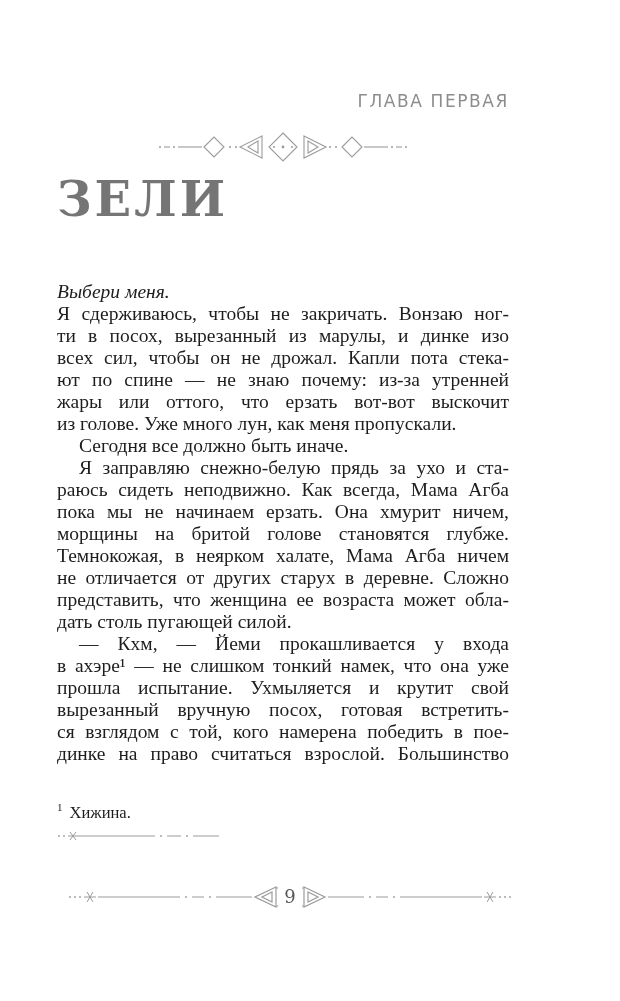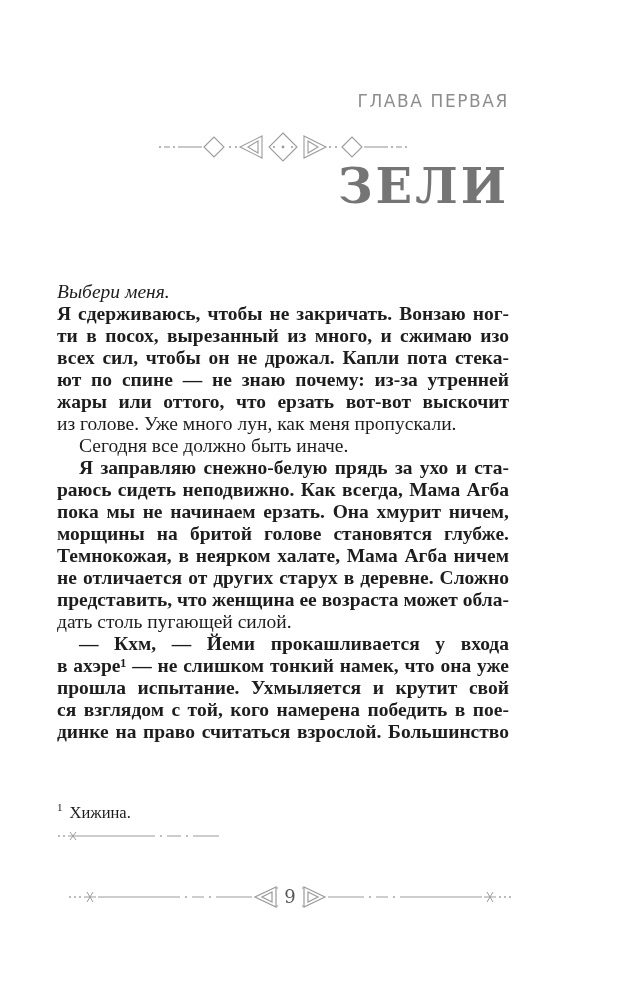--- a/index.html
+++ b/index.html
@@ -12,32 +12,32 @@
   }
   .chapter-label {
     position:absolute; top:91px; left:57px; width:452px;
     text-align:right;
     font-family:"DejaVu Sans", sans-serif;
     font-size:17px; letter-spacing:1.6px; font-weight:normal;
     color:var(--heading-gray,#8d8d8d);
   }
   .head-ornament { position:absolute; top:131px; left:57px; width:452px; text-align:center; }
   .chapter-title {
-    position:absolute; top:156px; left:57px; width:452px;
-    text-align:right;
+    position:absolute; top:169px; left:57px; width:452px;
+    text-align:left;
     font-family:"DejaVu Serif", serif; font-weight:bold;
     font-size:48px; letter-spacing:3px; line-height:60px;
     color:var(--title-gray,#757575);
   }
   .body-text {
     position:absolute; top:281px; left:57px; width:452px;
     font-size:19.5px; line-height:22px;
   }
   .line { white-space:nowrap; text-align:right; text-align-last:left; }
-  .line.just { text-align:justify; text-align-last:justify;font-weight:bold; }
+  .line.just { text-align:justify; text-align-last:justify; }
   .line.indent { padding-left:22px; }
   .line.italic { font-style:italic; }
   .footnote-sep { position:absolute; top:826px; left:57px; height:12px; }
   .footnote {
     position:absolute; top:796px; left:57px; width:452px;
     font-size:16.5px; line-height:22px;
   }
   .footnote sup { font-size:11px; vertical-align:super; margin-right:7px; font-weight:normal; }
   .page-footer {
     position:absolute; top:884px; left:62px; width:456px; height:26px;
@@ -86,37 +86,38 @@
         <circle cx="248" cy="16" r="1"></circle>
       </g>
     </svg>
   </div>
 
   <div class="chapter-title">ЗЕЛИ</div>
 
   <div class="body-text">
       <div class="line italic">Выбери меня.</div>
       <div class="line just">Я сдерживаюсь, чтобы не закричать. Вонзаю ног-</div>
-      <div class="line just">ти в посох, вырезанный из много, и сжимаю изо</div>
+      <div class="line just">ти в посох, вырезанный из марулы, и динке изо</div>
       <div class="line just">всех сил, чтобы он не дрожал. Капли пота стека-</div>
       <div class="line just">ют по спине — не знаю почему: из-за утренней</div>
       <div class="line just">жары или оттого, что ерзать вот-вот выскочит</div>
       <div class="line">из голове. Уже много лун, как меня пропускали.</div>
       <div class="line indent">Сегодня все должно быть иначе.</div>
       <div class="line just indent">Я заправляю снежно-белую прядь за ухо и ста-</div>
       <div class="line just">раюсь сидеть неподвижно. Как всегда, Мама Агба</div>
       <div class="line just">пока мы не начинаем ерзать. Она хмурит ничем,</div>
       <div class="line just">морщины на бритой голове становятся глубже.</div>
       <div class="line just">Темнокожая, в неярком халате, Мама Агба ничем</div>
       <div class="line just">не отличается от других старух в деревне. Сложно</div>
       <div class="line just">представить, что женщина ее возраста может обла-</div>
       <div class="line">дать столь пугающей силой.</div>
       <div class="line just indent">— Кхм, — Йеми прокашливается у входа</div>
       <div class="line just">в ахэре¹ — не слишком тонкий намек, что она уже</div>
       <div class="line just">прошла испытание. Ухмыляется и крутит свой</div>
+      <div class="line just">вырезанный вручную посох, готовая встретить-</div>
       <div class="line just">ся взглядом с той, кого намерена победить в пое-</div>
       <div class="line just">динке на право считаться взрослой. Большинство</div>
     </div>
 
   <div class="footnote-sep">
     <svg class="orn" width="162" height="12" viewBox="0 0 162 12">
       <g stroke="#9b9b9b" stroke-width="1" fill="none">
         <line x1="11" y1="6" x2="21" y2="6"></line>
         <line x1="13" y1="2" x2="19" y2="10"></line>
         <line x1="19" y1="2" x2="13" y2="10"></line>

